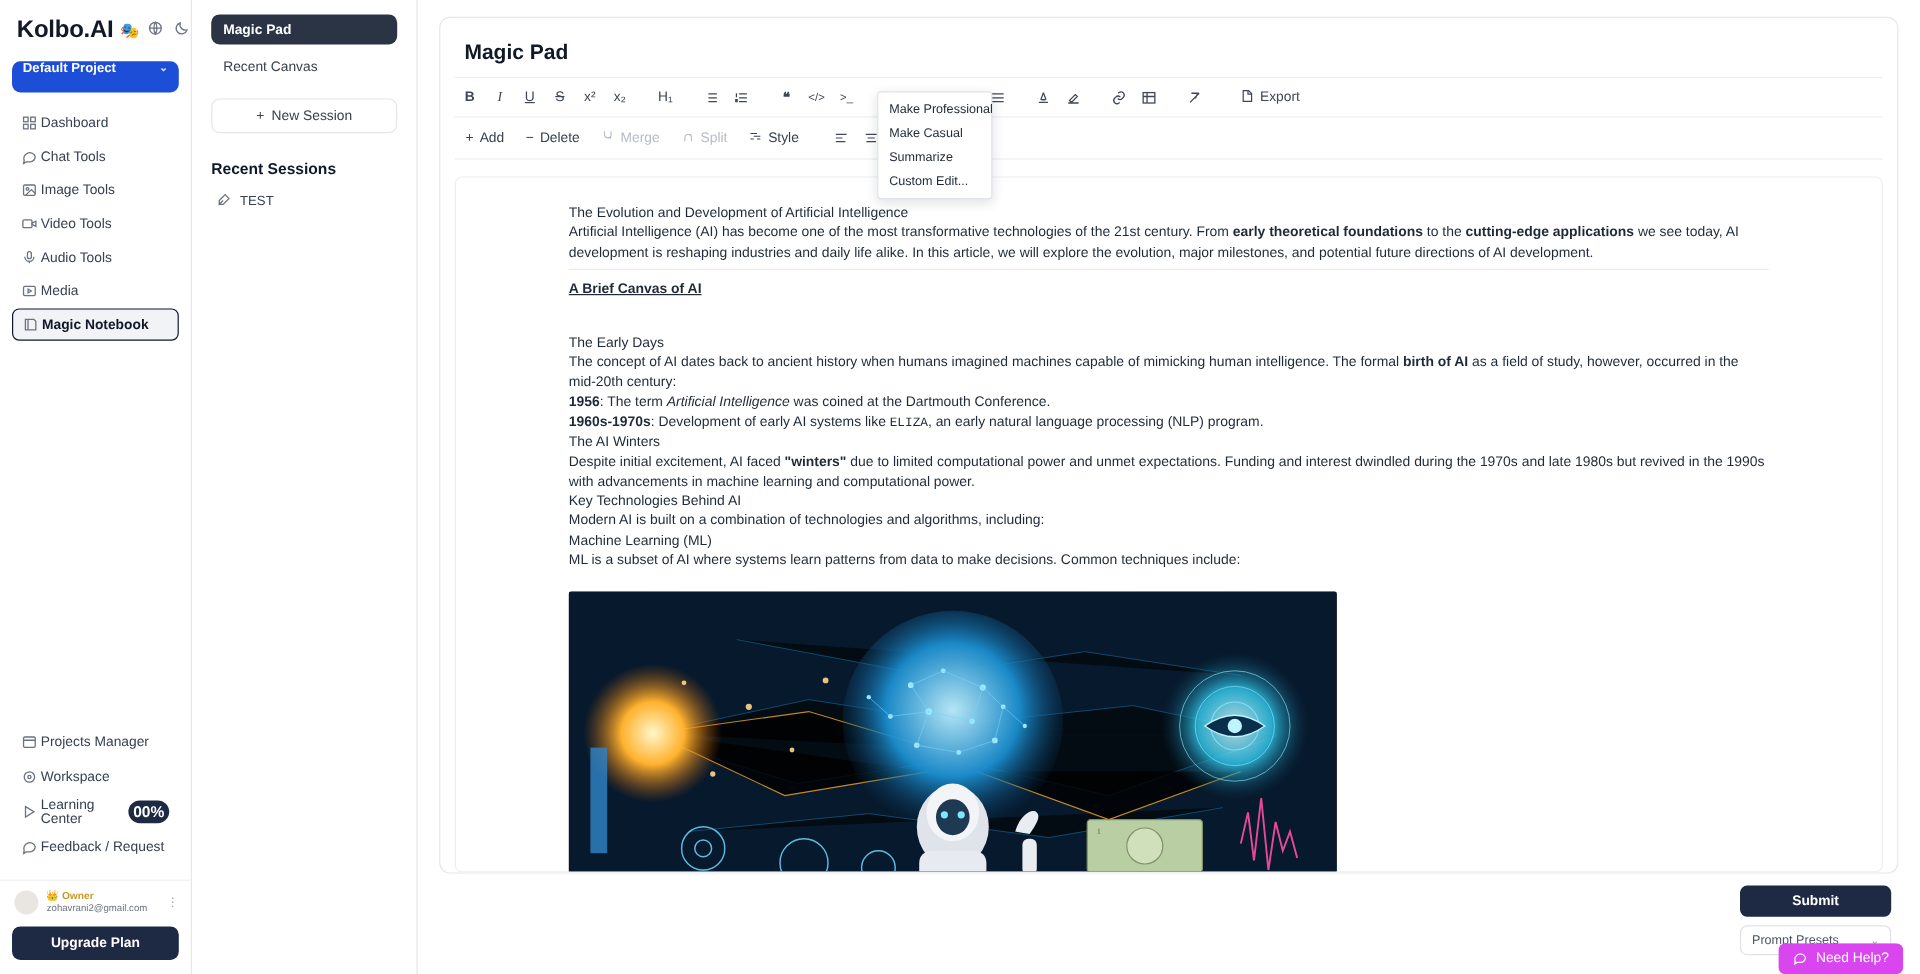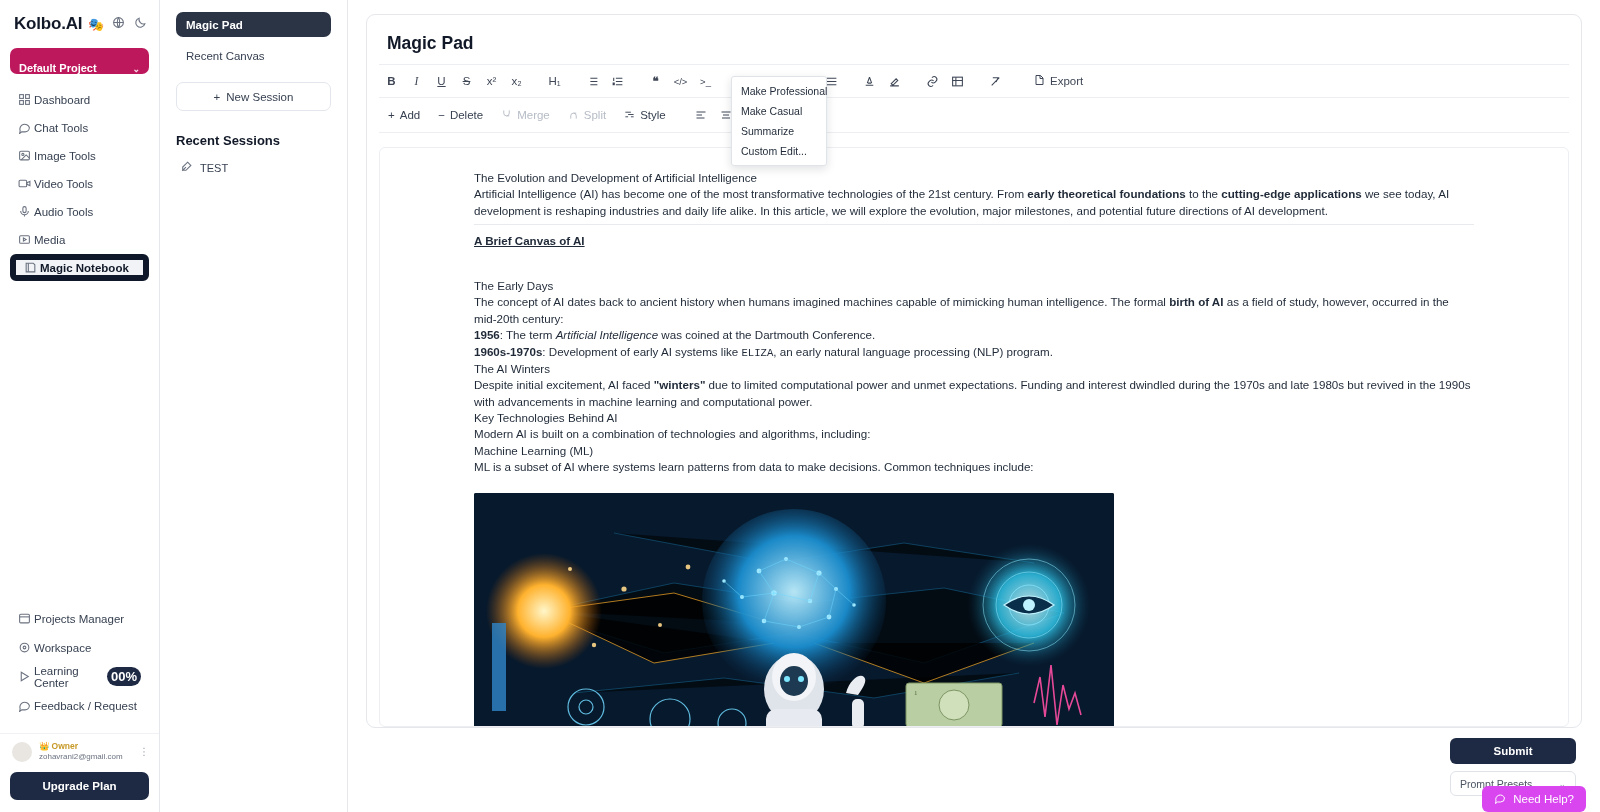--- a/index.html
+++ b/index.html
@@ -18,46 +18,46 @@
     border-right: 1px solid #e5e7eb;
     background: #ffffff;
     display: flex; flex-direction: column;
     position: relative;
     flex: 0 0 160px;
   }
   .brand-row {
     display: flex; align-items: center; gap: 6px;
     padding: 14px 12px 10px 14px;
   }
-  .brand-name { font-size: 17px; font-weight: 700; letter-spacing: -.2px; color: #111827; }
+  .brand-name { font-size: 20px; font-weight: 700; letter-spacing: -.2px; color: #111827; }
   .brand-emoji { font-size: 13px; }
   .brand-icons { margin-left: auto; display: flex; gap: 9px; align-items: center; color: #6b7280; }
   .ic { width: 13px; height: 13px; display: inline-block; }
 
   .project-select {
     margin: 4px 10px 12px 10px;
-    background: #be185d; color: #fff;
+    background: #1d4ed8; color: #fff;
     border-radius: 7px;
     height: 26px;
-    display: flex; align-items: flex-end;
+    display: flex; align-items: flex-start;
     padding: 0 9px;
     font-size: 11px; font-weight: 600; gap: 28px;
   }
   .project-select .chev { margin-left: auto; font-size: 9px; opacity: .85; }
 
   .nav { padding: 0 10px; display: flex; flex-direction: column; gap: 1px; }
   .nav-item {
     display: flex; align-items: center; gap: 3px;
     height: 27px; border-radius: 6px;
     padding: 0 8px;
     font-size: 11.5px; color: #374151;
     cursor: pointer;
   }
   .nav-item .nicon { color: #6b7280; display: flex; width: 13px; justify-content: center; }
-  .nav-item.active { background: #f1f3f7; border: 6px solid #0f172a; font-weight: 600; color: #111827; }
+  .nav-item.active { background: #f1f3f7; border: 1px solid #0f172a; font-weight: 600; color: #111827; }
 
   .nav-bottom { margin-top: auto; padding: 0 10px 8px 10px; display: flex; flex-direction: column; gap: 2px; }
   .badge-pct {
     background: #1e2a44; color: #fff; font-size: 13px;
     border-radius: 999px; padding: 2px 4px; margin-left: 2px; font-weight: 700;
   }
   .user-row {
     display: flex; align-items: center; gap: 7px;
     padding: 7px 10px 4px 12px;
     border-top: 1px solid #f0f1f4;

